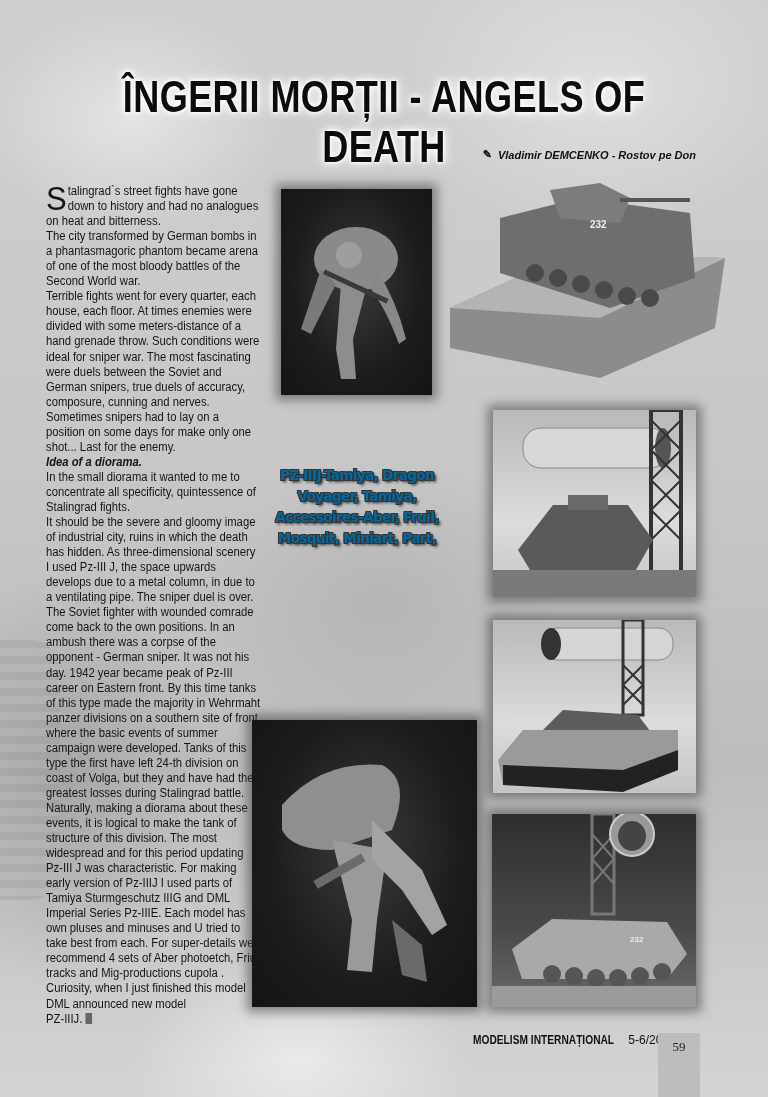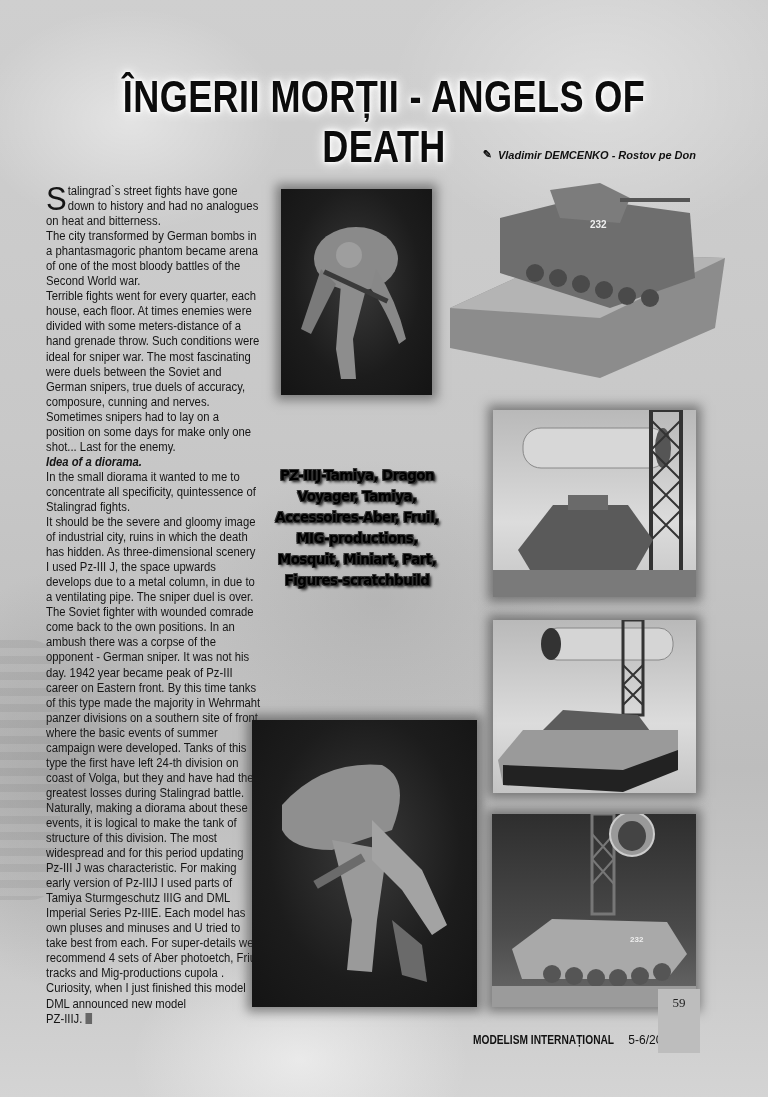--- a/index.html
+++ b/index.html
@@ -51,31 +51,31 @@
   .end-mark { display: inline-block; width: 7px; height: 11px; background: #666; vertical-align: -1px; margin-left: 3px; }
 
   .photo { position: absolute; overflow: hidden; box-shadow: 0 0 10px 5px rgba(60,60,60,0.55); text-align: center; }
   .photo.dark { background: radial-gradient(ellipse at 50% 45%, #3a3a3a 0%, #1c1c1c 60%, #141414 100%); }
   .photo.studio { background: linear-gradient(180deg, #b9b9b9 0%, #dcdcdc 60%, #c4c4c4 100%); }
   .photo.cutout { box-shadow: none; }
 
   .caption {
     position: absolute; left: 262px; top: 465px; width: 190px; text-align: center;
     font-family: "DejaVu Sans", sans-serif; font-weight: bold;
-    font-size: 13.5px; line-height: 21px; color: #000000; letter-spacing: -0.6px;
+    font-size: 13.5px; line-height: 21px; color: #0369a1; letter-spacing: -0.6px;
     text-shadow: 1px 1px 0 #333, -1px -1px 0 #333, 1px -1px 0 #333, -1px 1px 0 #333, 2px 2px 3px #000;
   }
   .footer-mag {
     position: absolute; left: 473px; top: 1033px;
     font-size: 12px; color: #111;
   }
   .footer-mag .mag { font-weight: bold; transform: scaleX(0.85); display: inline-block; transform-origin: 0 0; }
   .footer-mag .issue { margin-left: -14px; }
   .page-box {
-    position: absolute; left: 658px; top: 989px; width: 42px; height: 64px;
+    position: absolute; left: 658px; top: 1033px; width: 42px; height: 64px;
     background: #bdbdbd; text-align: center;
   }
   .page-num { font-family: "Liberation Serif", serif; font-size: 13px; padding-top: 6px; display: block; color: #222; }
 </style>
 </head>
 <body>
 
 <div class="bg"></div>
 <div class="bg-tread"></div>
 
@@ -177,23 +177,21 @@
     </g>
     <rect x="0" y="172" width="204" height="21" fill="#9b9b9b"></rect>
     <text x="138" y="128" font-family="Liberation Sans, sans-serif" font-size="8" fill="#eee" font-weight="bold">232</text>
   </svg>
 </div>
 
 <div class="caption">
   <div>PZ-IIIJ-Tamiya, Dragon</div>
   <div>Voyager, Tamiya,</div>
   <div>Accessoires-Aber, Fruil,</div>
-  <div>MIG-productions,</div>
   <div>Mosquit, Miniart, Part,</div>
-  <div>Figures-scratchbuild</div>
 </div>
 
 <div class="footer-mag">
   <span class="mag">MODELISM INTERNAȚIONAL</span>
   <span class="issue">5-6/2008</span>
 </div>
 <div class="page-box">
   <span class="page-num">59</span>
 </div>
 

